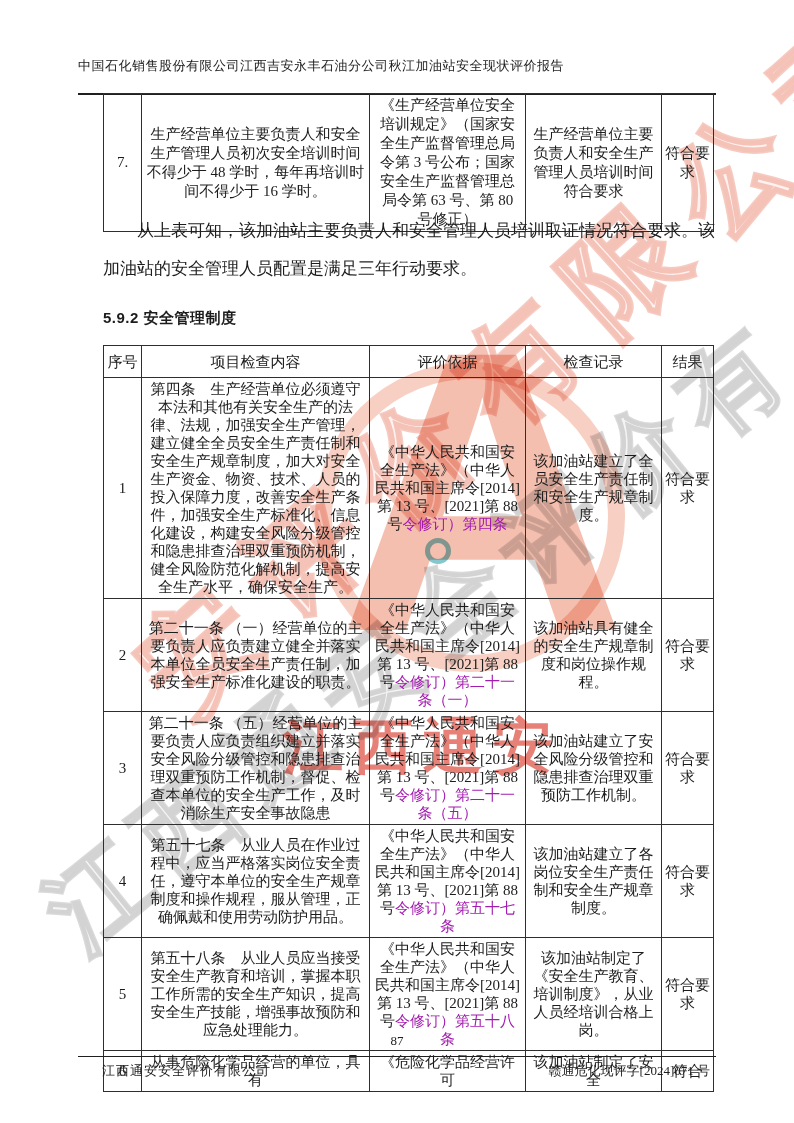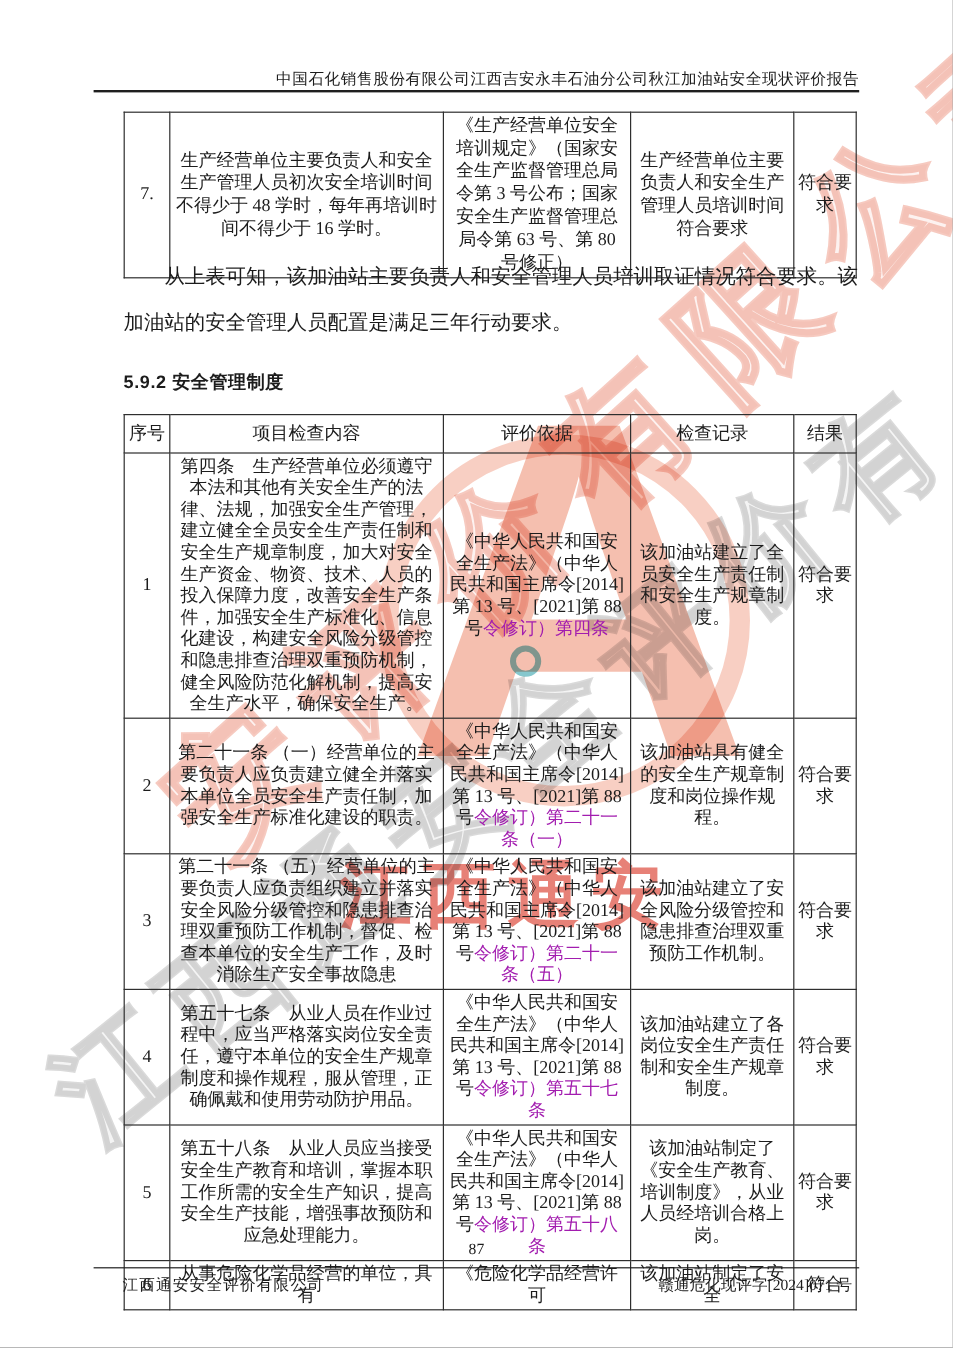--- a/index.html
+++ b/index.html
@@ -6,21 +6,21 @@
   html,body { background:#888; }
   .page {
     position:relative; width:794px; height:1123px; margin:0 auto;
     background:#ffffff; overflow:hidden;
     font-family:"Liberation Serif","DejaVu Serif",serif;
     color:#1c1c1c;
   }
   
   .doc-header {
     position:absolute; top:57px; left:78px; width:638px;
-    text-align:right; font-size:13px; padding-bottom:0;
+    text-align:left; font-size:13px; padding-bottom:18px;
     border-bottom:2px solid #1f1f1f; letter-spacing:0.5px;
   }
   .page-number { position:absolute; top:1033px; left:78px; width:638px; text-align:center; font-size:13px; }
   .doc-footer {
     position:absolute; top:1056px; left:78px; width:638px;
     border-top:1.5px solid #1f1f1f; padding-top:5px;
     display:flex; justify-content:space-between; font-size:13px;
   }
   .doc-footer .left { padding-left:24px; letter-spacing:1px; }
   .doc-footer .right{ padding-right:6px; }

